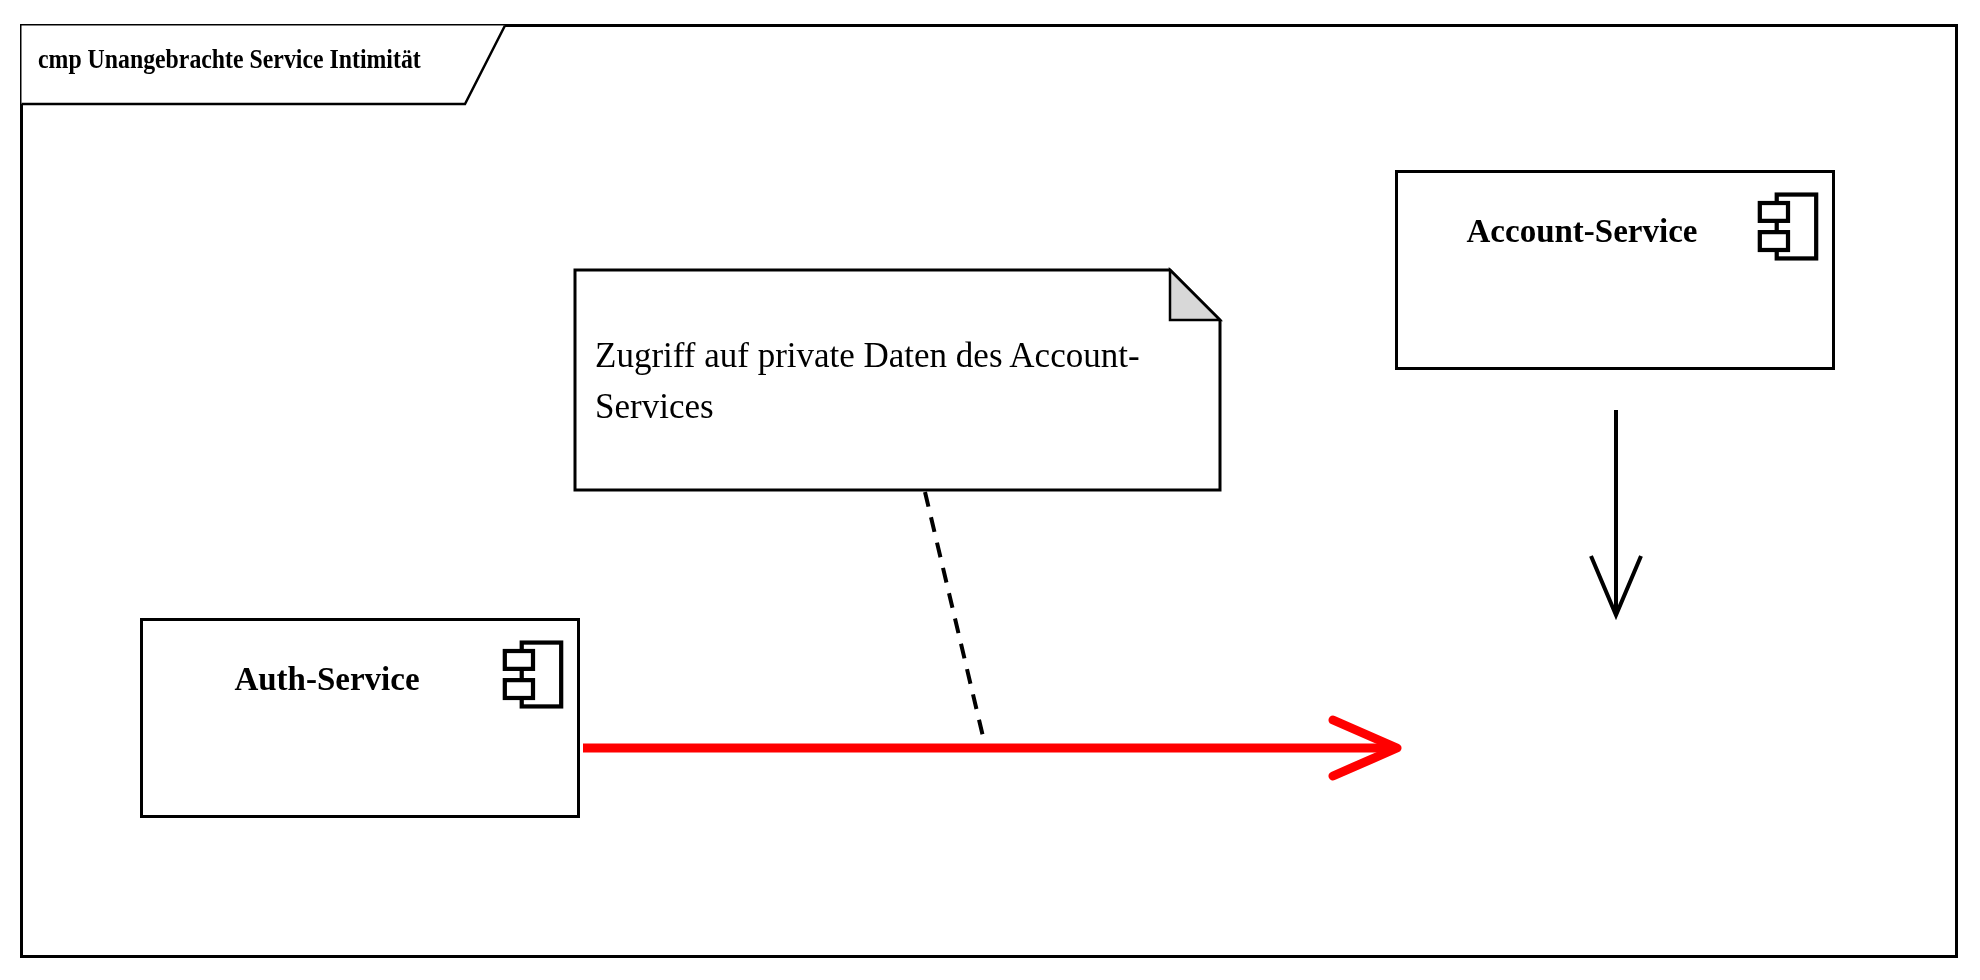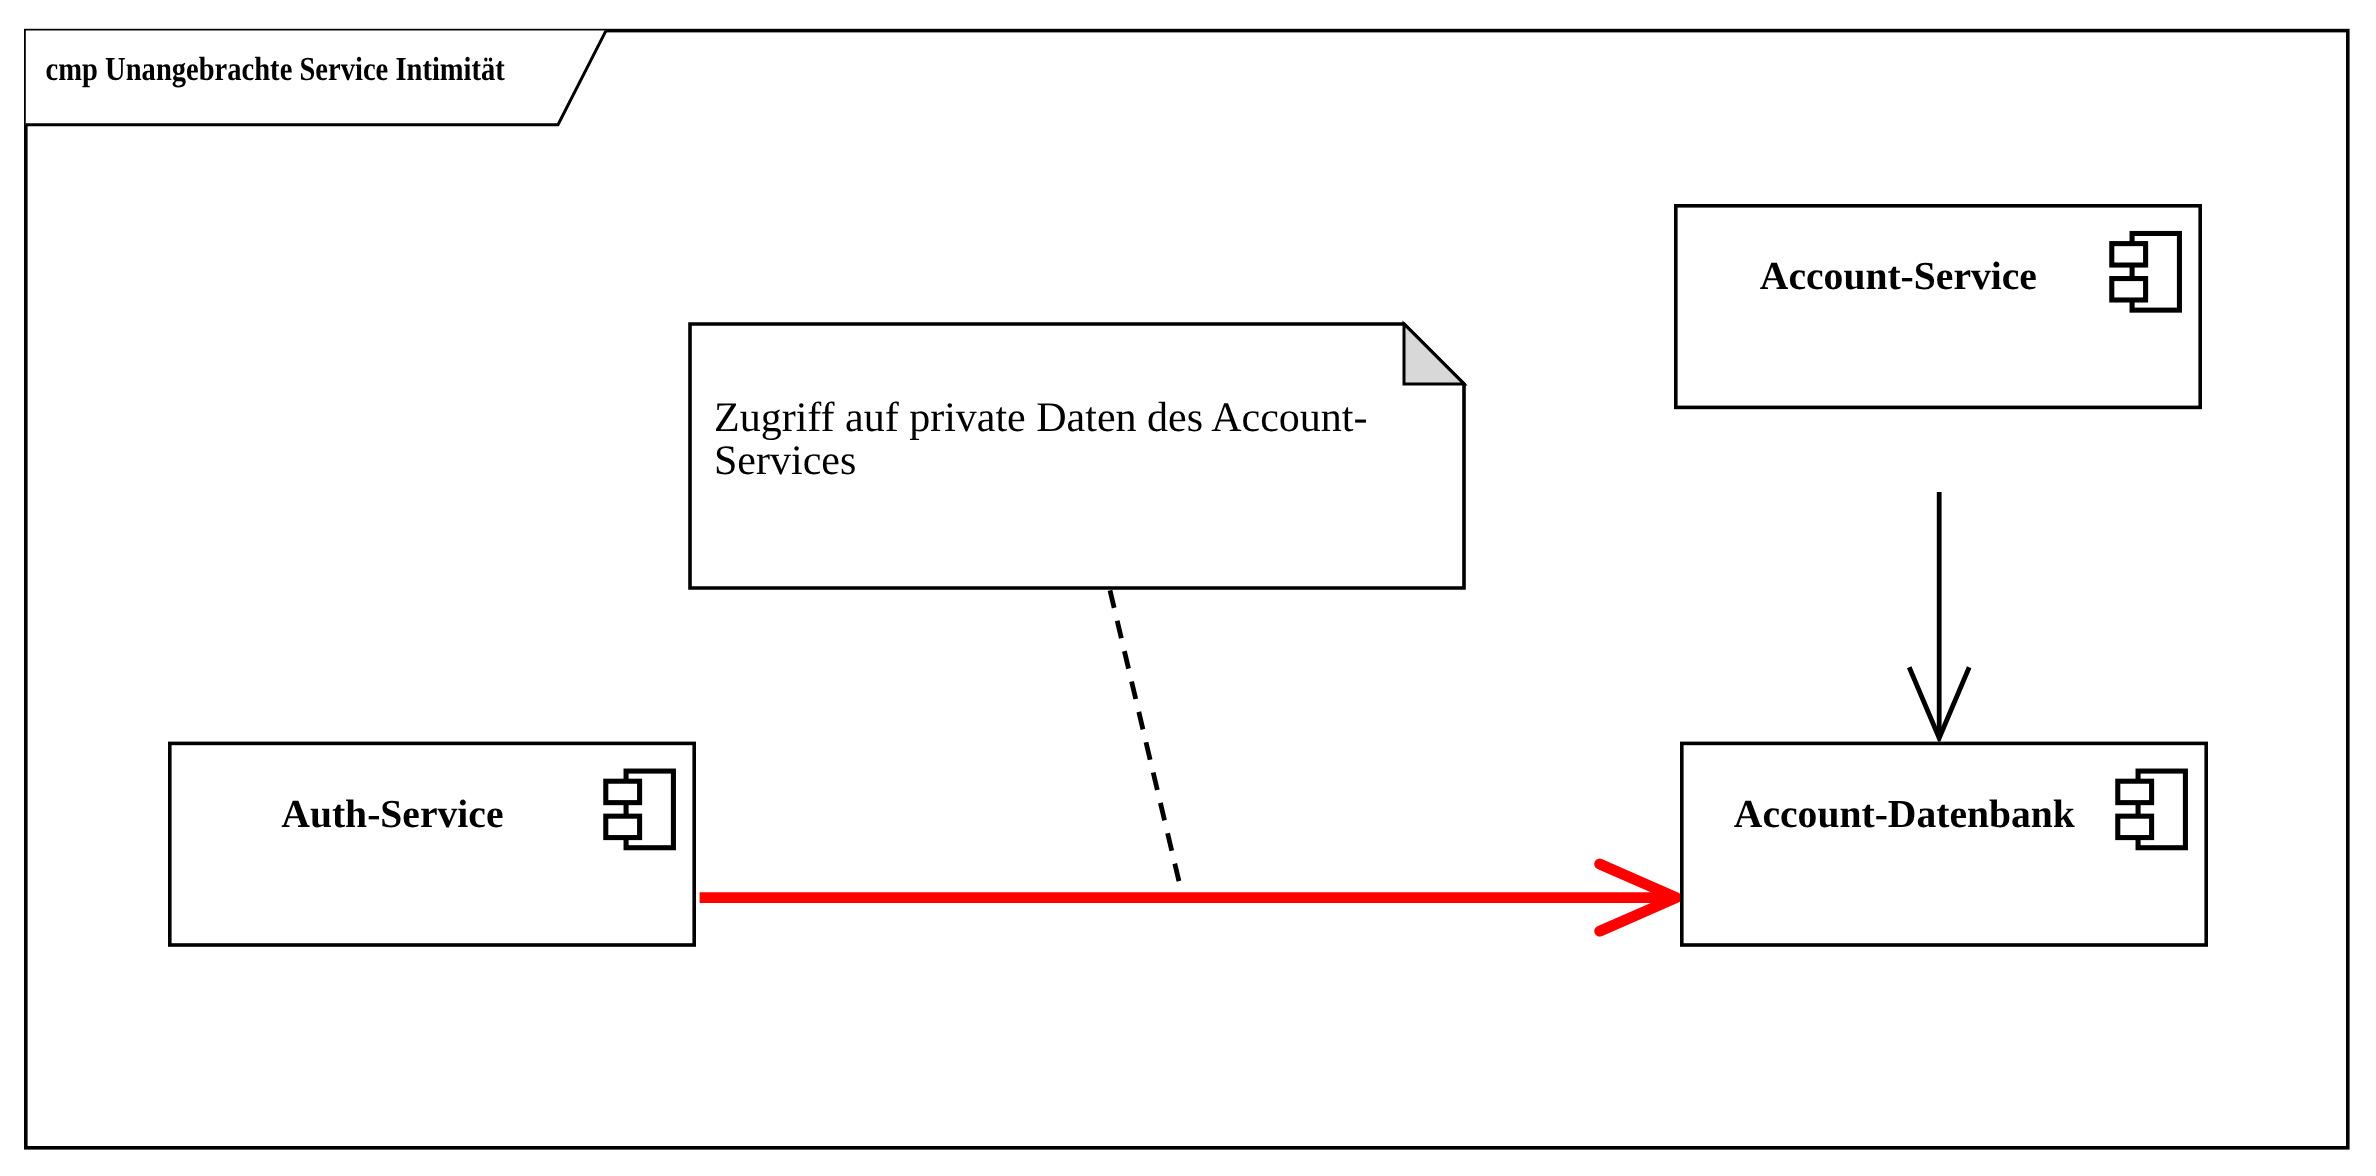--- a/index.html
+++ b/index.html
@@ -30,21 +30,21 @@
     transform-origin:0 0;
     line-height:36px;
   }
   .overlay{
     position:absolute;left:0;top:0;width:1980px;height:980px;
     pointer-events:none;
   }
   .component{
     position:absolute;
     box-sizing:border-box;
-    width:440px;height:171px;
+    width:440px;height:200px;
     border:3px solid #000;
     background:#ffffff;
   }
   .component-label{
     position:absolute;
     left:0;top:38px;
     width:368px;
     text-align:center;
     font-size:33px;
     font-weight:bold;
@@ -56,21 +56,21 @@
     position:absolute;
     right:13px;top:17px;
     width:62px;height:73px;
   }
   .component-icon rect{fill:#ffffff;stroke:#000;stroke-width:4.5;}
   .note-text{
     position:absolute;
     left:595px;top:330px;
     width:600px;
     font-size:35px;
-    line-height:36px;
+    line-height:51px;
     color:#000;
     overflow-wrap:break-word;
   }
   #comp-account-service{left:1395px;top:170px;}
   #comp-auth-service{left:140px;top:618px;}
   #comp-account-datenbank{left:1400px;top:618px;}
 </style>
 </head>
 <body>
 
@@ -117,22 +117,14 @@
 
   <div class="component" id="comp-auth-service">
     <div class="component-label">Auth-Service</div>
     <svg class="component-icon" viewBox="0 0 66 76">
       <rect x="21" y="4" width="42" height="68"></rect>
       <rect x="3" y="13" width="30" height="19"></rect>
       <rect x="3" y="44" width="30" height="19"></rect>
     </svg>
   </div>
 
-  <div class="component" id="comp-account-datenbank">
-    <div class="component-label">Account-Datenbank</div>
-    <svg class="component-icon" viewBox="0 0 66 76">
-      <rect x="21" y="4" width="42" height="68"></rect>
-      <rect x="3" y="13" width="30" height="19"></rect>
-      <rect x="3" y="44" width="30" height="19"></rect>
-    </svg>
-  </div>
 
 </div>
 
 </body></html>

